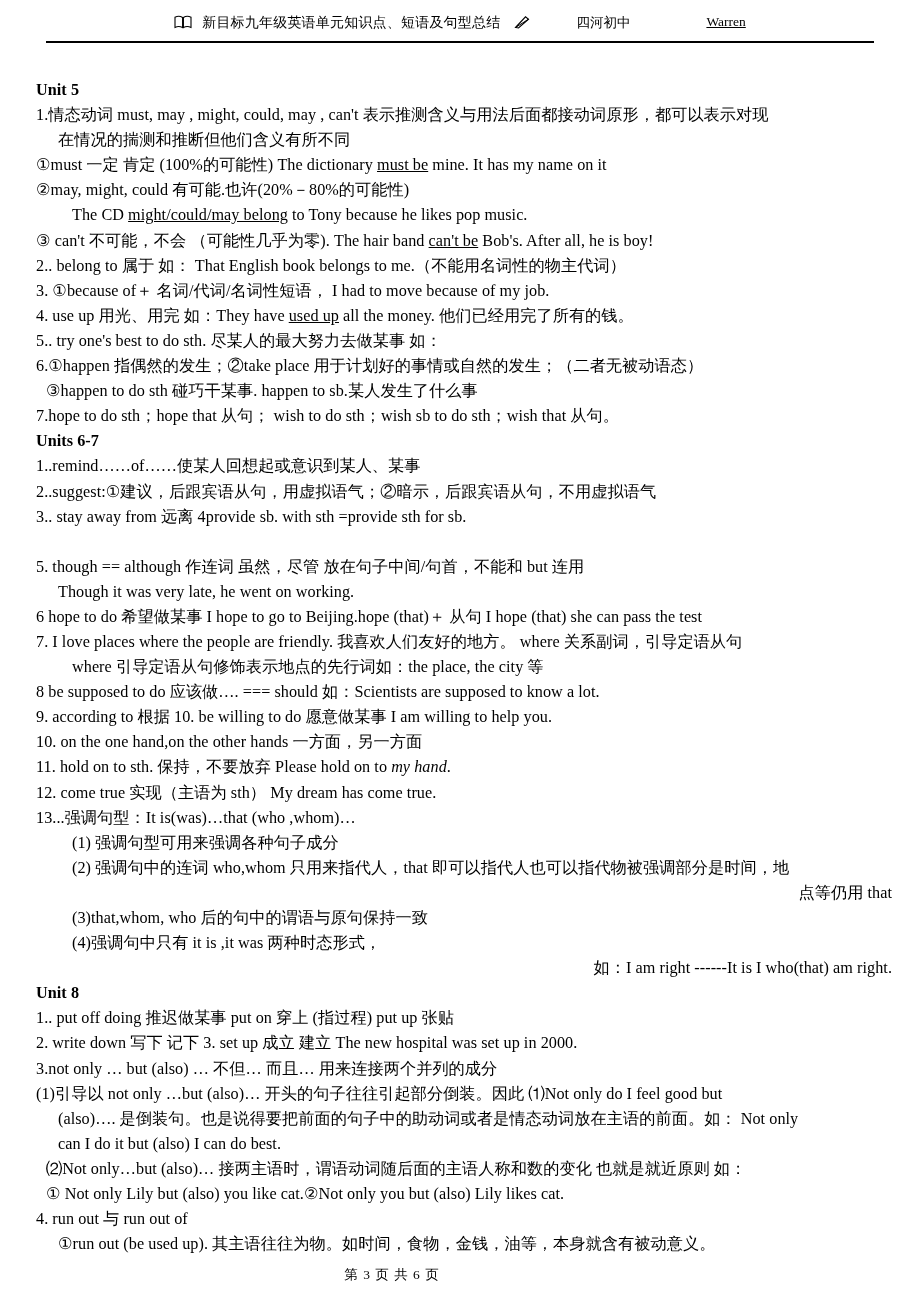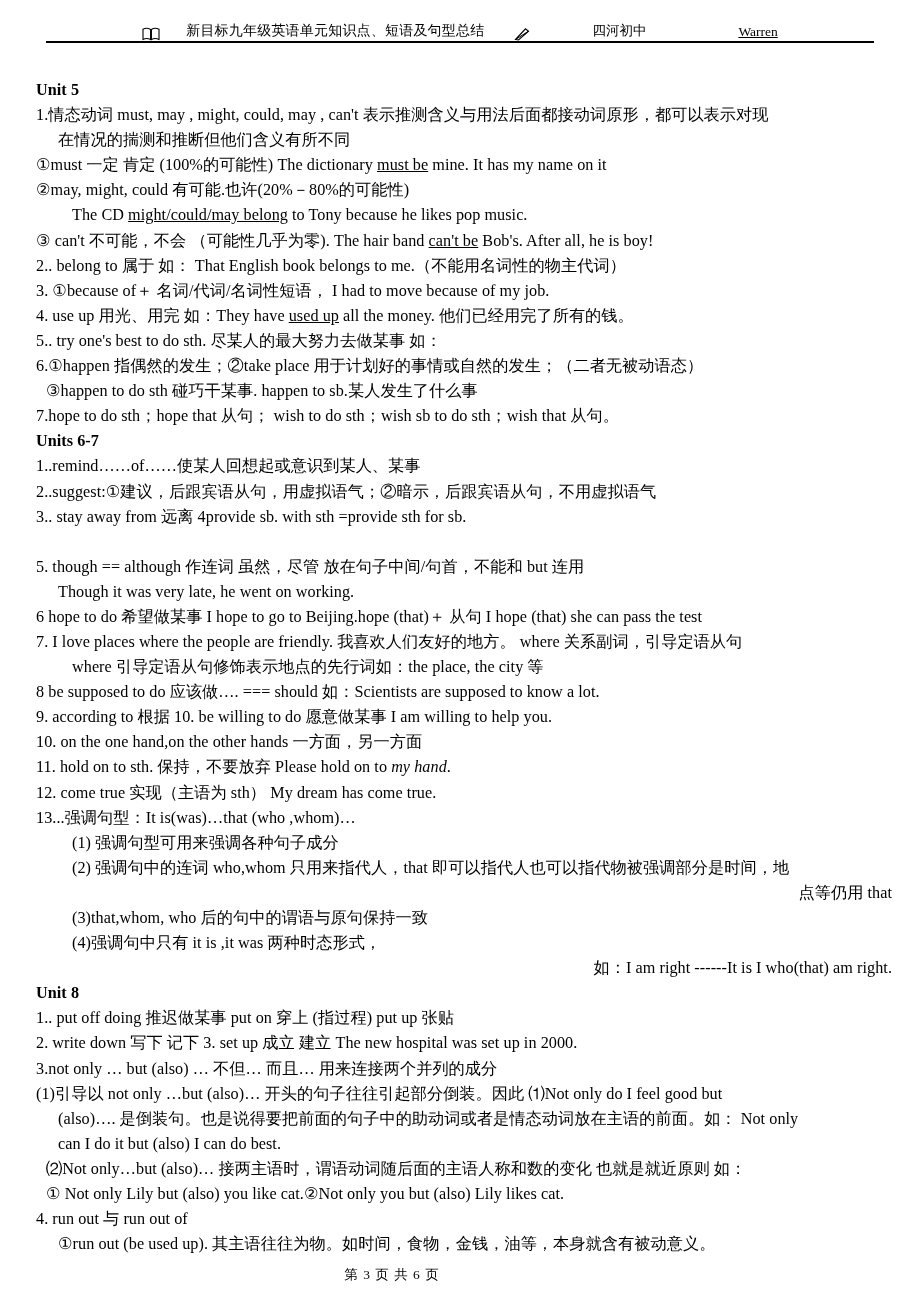--- a/index.html
+++ b/index.html
@@ -26,23 +26,23 @@
   
   .doc-header {
     position: absolute;
     top: 14px;
     left: 46px;
     right: 46px;
     height: 30px;
   }
   .header-row {
     display: flex;
-    align-items: flex-end;
+    align-items: flex-start;
     justify-content: center;
-    gap: 16px;
+    gap: 0px;
     height: 26px;
     font-size: 13.5px;
     white-space: nowrap;
   }
   .header-icon {
     display: inline-block;
     width: 18px;
     height: 14px;
     margin-right: 10px;
     flex: 0 0 auto;

